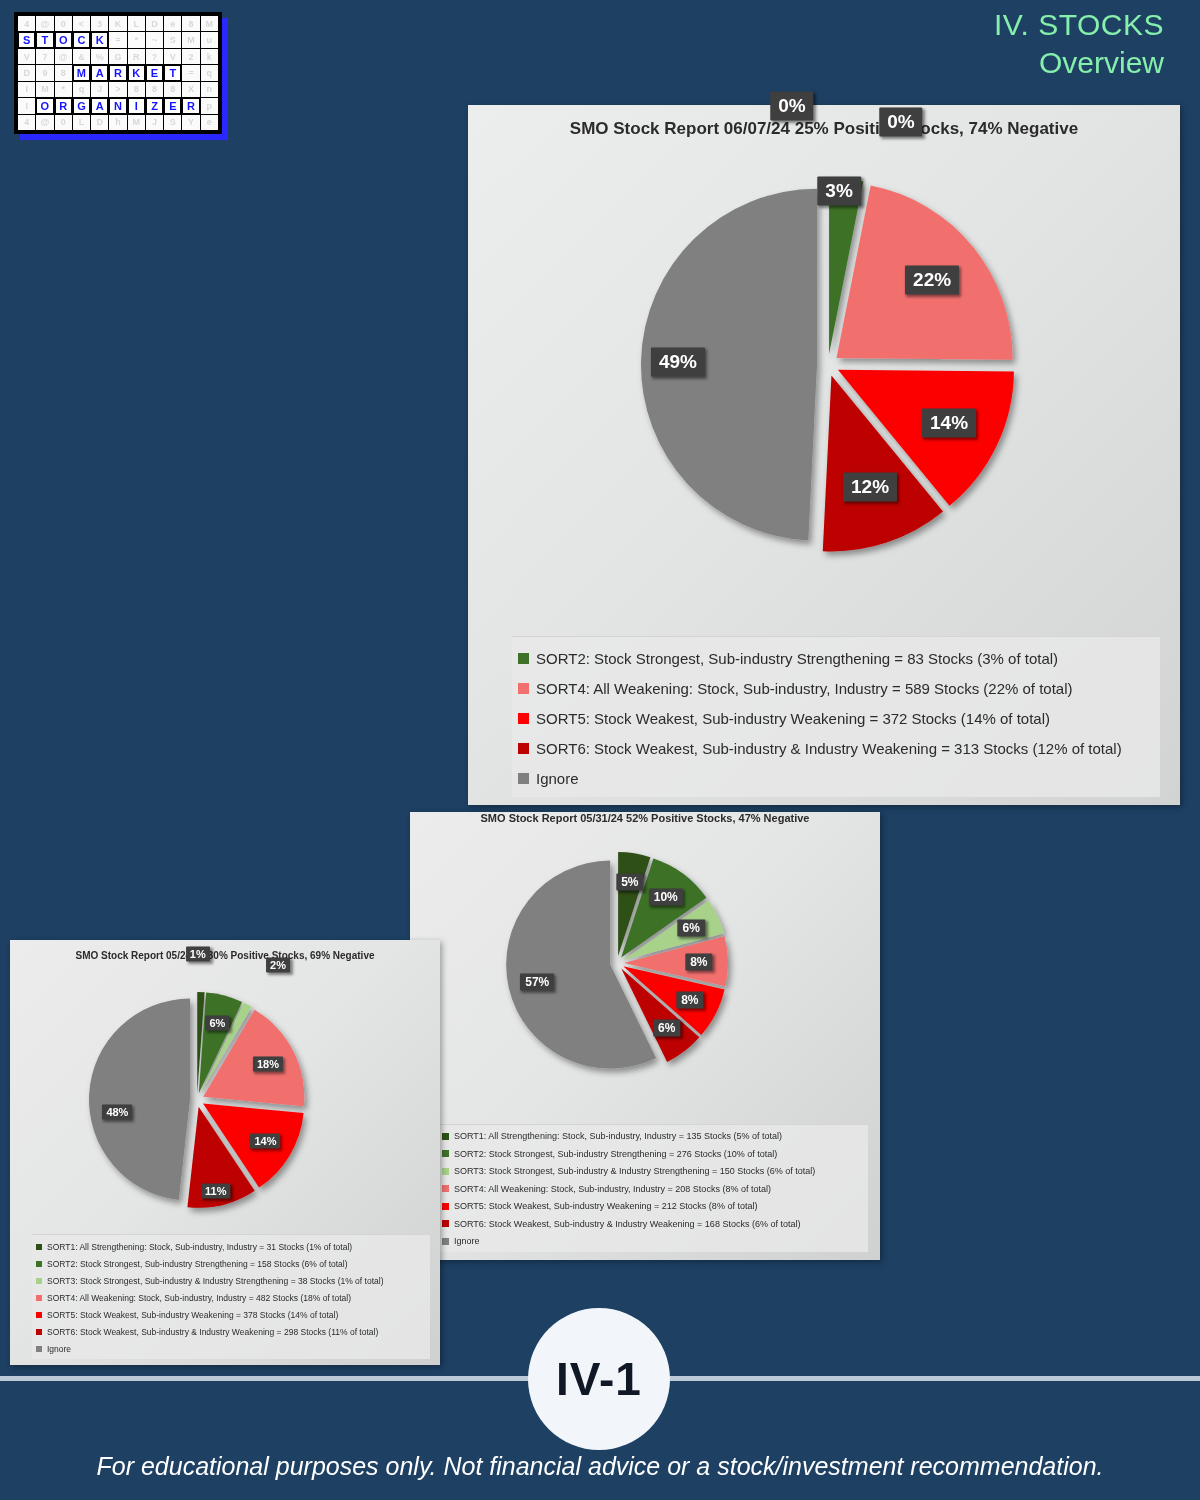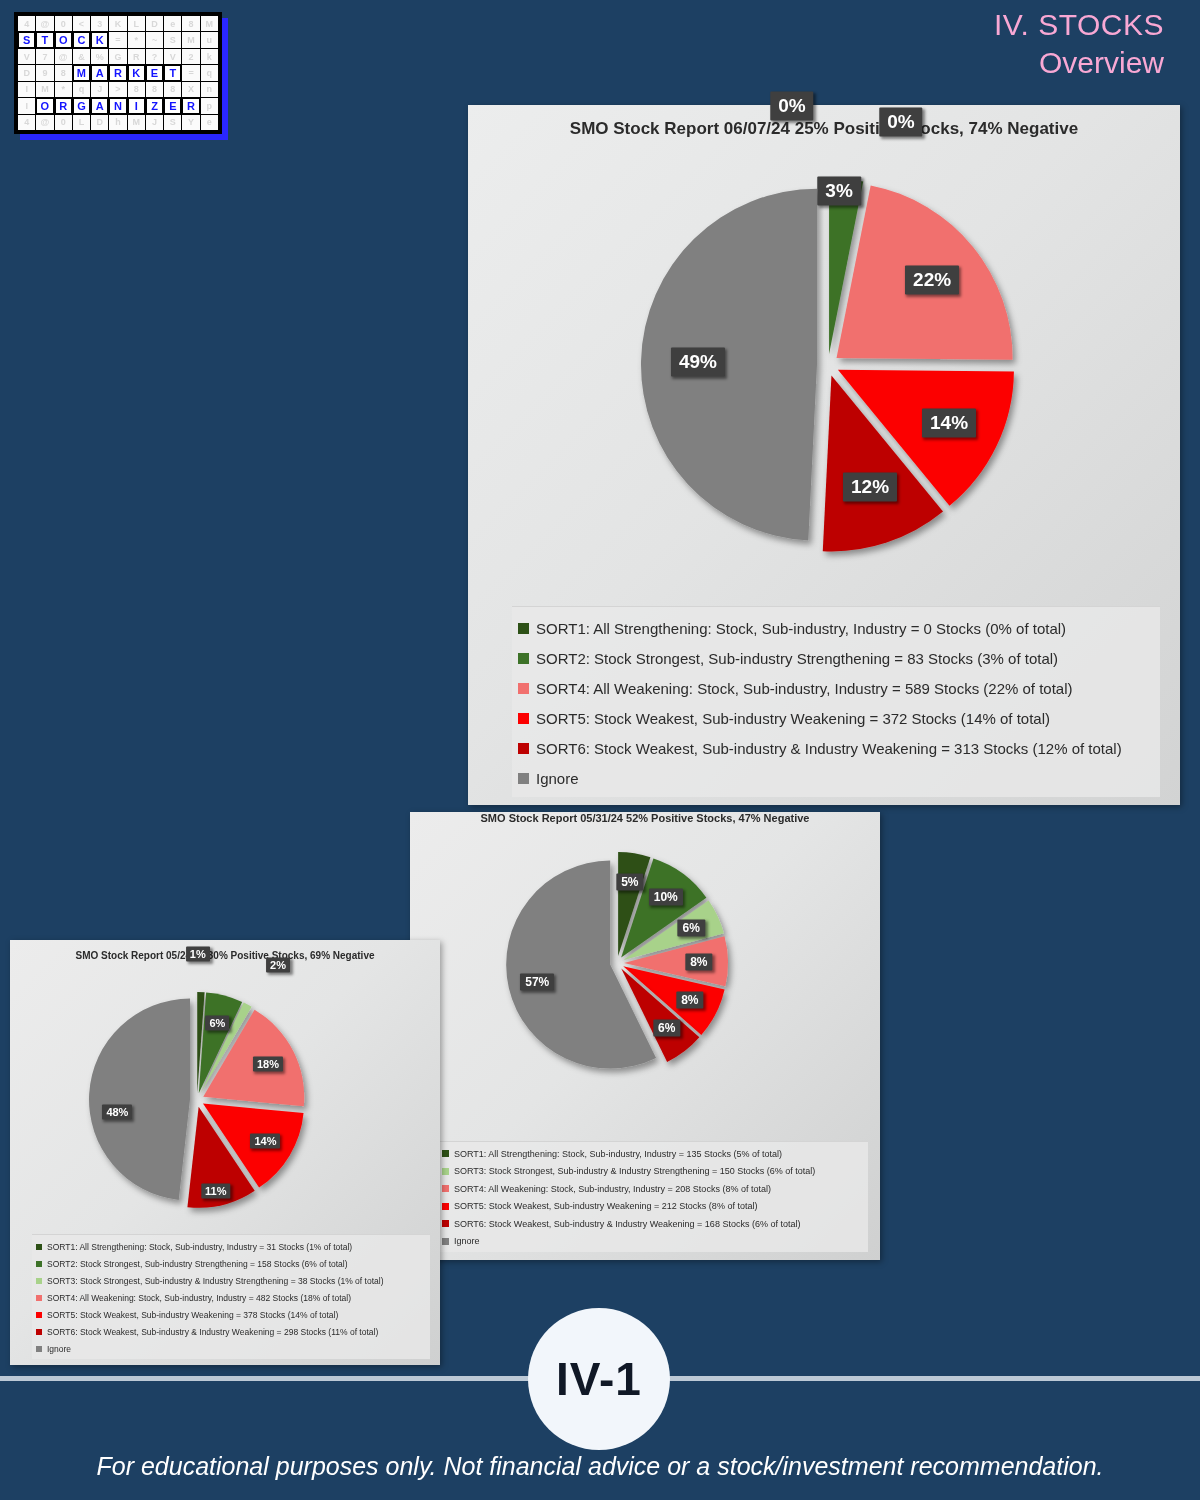--- a/index.html
+++ b/index.html
@@ -32,21 +32,21 @@
   }
   .cell {
     background: #fbfbfb; display: flex; align-items: center; justify-content: center;
     font-size: 9px; color: #d8d8d8; font-weight: bold; font-family: "Liberation Sans", sans-serif;
   }
   .cell.on {
     color: #1414ff; font-size: 11px; border: 1.5px solid #000; background:#fff;
   }
 
   
-  .hdr { position: absolute; right: 36px; top: 8px; text-align: right; color: #f9a8d4; }
+  .hdr { position: absolute; right: 36px; top: 8px; text-align: right; color: #86efac; }
   .hdr-1 { font-size: 30px; letter-spacing: .5px; line-height: 1.15; }
   .hdr-2 { font-size: 30px; line-height: 1.2; margin-top: 2px; }
 
   
   .panel {
     position: absolute;
     background: linear-gradient(135deg, #eceded 0%, #e3e4e4 45%, #d2d3d3 100%);
     box-shadow: 2px 2px 6px rgba(0,0,0,.35);
   }
   .panel-title {
@@ -231,27 +231,23 @@
           <path d="M 219.92025713500612 214.7527358831898 L 395.9124716390762 216.40816149413436 A 176 176 0 0 1 331.4934758483392 350.8681900606885 Z" fill="#fc0000" filter="url(#sh0)"></path>
           <path d="M 213.44589364378305 220.4463303123985 L 325.0191123571161 356.56178448989715 A 176 176 0 0 1 204.75831283724824 396.2317846017962 Z" fill="#bd0000" filter="url(#sh0)"></path>
           <path d="M 199.00335278769114 209.72843032566294 L 190.31577198115633 385.51388461506065 A 176 176 0 0 1 199.00335278769094 33.72843032566294 Z" fill="#808080" filter="url(#sh0)"></path>
         </svg>
         <div class="dlabel" style="left: 174px; top: -49px;">0%</div>
         <div class="dlabel" style="left: 221.075px; top: 36.4385px;">3%</div>
         <div class="dlabel" style="left: 282.86px; top: -32.8041px;">0%</div>
         <div class="dlabel" style="left: 314.087px; top: 125.292px;">22%</div>
         <div class="dlabel" style="left: 331.027px; top: 267.983px;">14%</div>
         <div class="dlabel" style="left: 252.04px; top: 332px;">12%</div>
-        <div class="dlabel" style="left: 80px; top: 206.687px;">49%</div>
+        <div class="dlabel" style="left: 60px; top: 206.687px;">49%</div>
       </div>
     <div class="legend" id="legend-0">
-        <div class="legend-row">
-          <span class="swatch" style="background: rgb(45, 80, 22);"></span>
-          <span>SORT1: All Strengthening: Stock, Sub-industry, Industry = 0 Stocks (0% of total)</span>
-        </div>
         <div class="legend-row">
           <span class="swatch" style="background: rgb(61, 114, 40);"></span>
           <span>SORT2: Stock Strongest, Sub-industry Strengthening = 83 Stocks (3% of total)</span>
         </div>
         <div class="legend-row">
           <span class="swatch" style="background: rgb(241, 112, 110);"></span>
           <span>SORT4: All Weakening: Stock, Sub-industry, Industry = 589 Stocks (22% of total)</span>
         </div>
         <div class="legend-row">
           <span class="swatch" style="background: rgb(252, 0, 0);"></span>
@@ -292,20 +288,24 @@
         <div class="dlabel" style="left: 197.862px; top: 162.356px;">8%</div>
         <div class="dlabel" style="left: 174.754px; top: 190.03px;">6%</div>
         <div class="dlabel" style="left: 45.2465px; top: 143.54px;">57%</div>
       </div>
     <div class="legend" id="legend-1">
         <div class="legend-row">
           <span class="swatch" style="background: rgb(45, 80, 22);"></span>
           <span>SORT1: All Strengthening: Stock, Sub-industry, Industry = 135 Stocks (5% of total)</span>
         </div>
         <div class="legend-row">
+          <span class="swatch" style="background: rgb(61, 114, 40);"></span>
+          <span>SORT2: Stock Strongest, Sub-industry Strengthening = 276 Stocks (10% of total)</span>
+        </div>
+        <div class="legend-row">
           <span class="swatch" style="background: rgb(168, 210, 138);"></span>
           <span>SORT3: Stock Strongest, Sub-industry &amp; Industry Strengthening = 150 Stocks (6% of total)</span>
         </div>
         <div class="legend-row">
           <span class="swatch" style="background: rgb(241, 112, 110);"></span>
           <span>SORT4: All Weakening: Stock, Sub-industry, Industry = 208 Stocks (8% of total)</span>
         </div>
         <div class="legend-row">
           <span class="swatch" style="background: rgb(252, 0, 0);"></span>
           <span>SORT5: Stock Weakest, Sub-industry Weakening = 212 Stocks (8% of total)</span>

